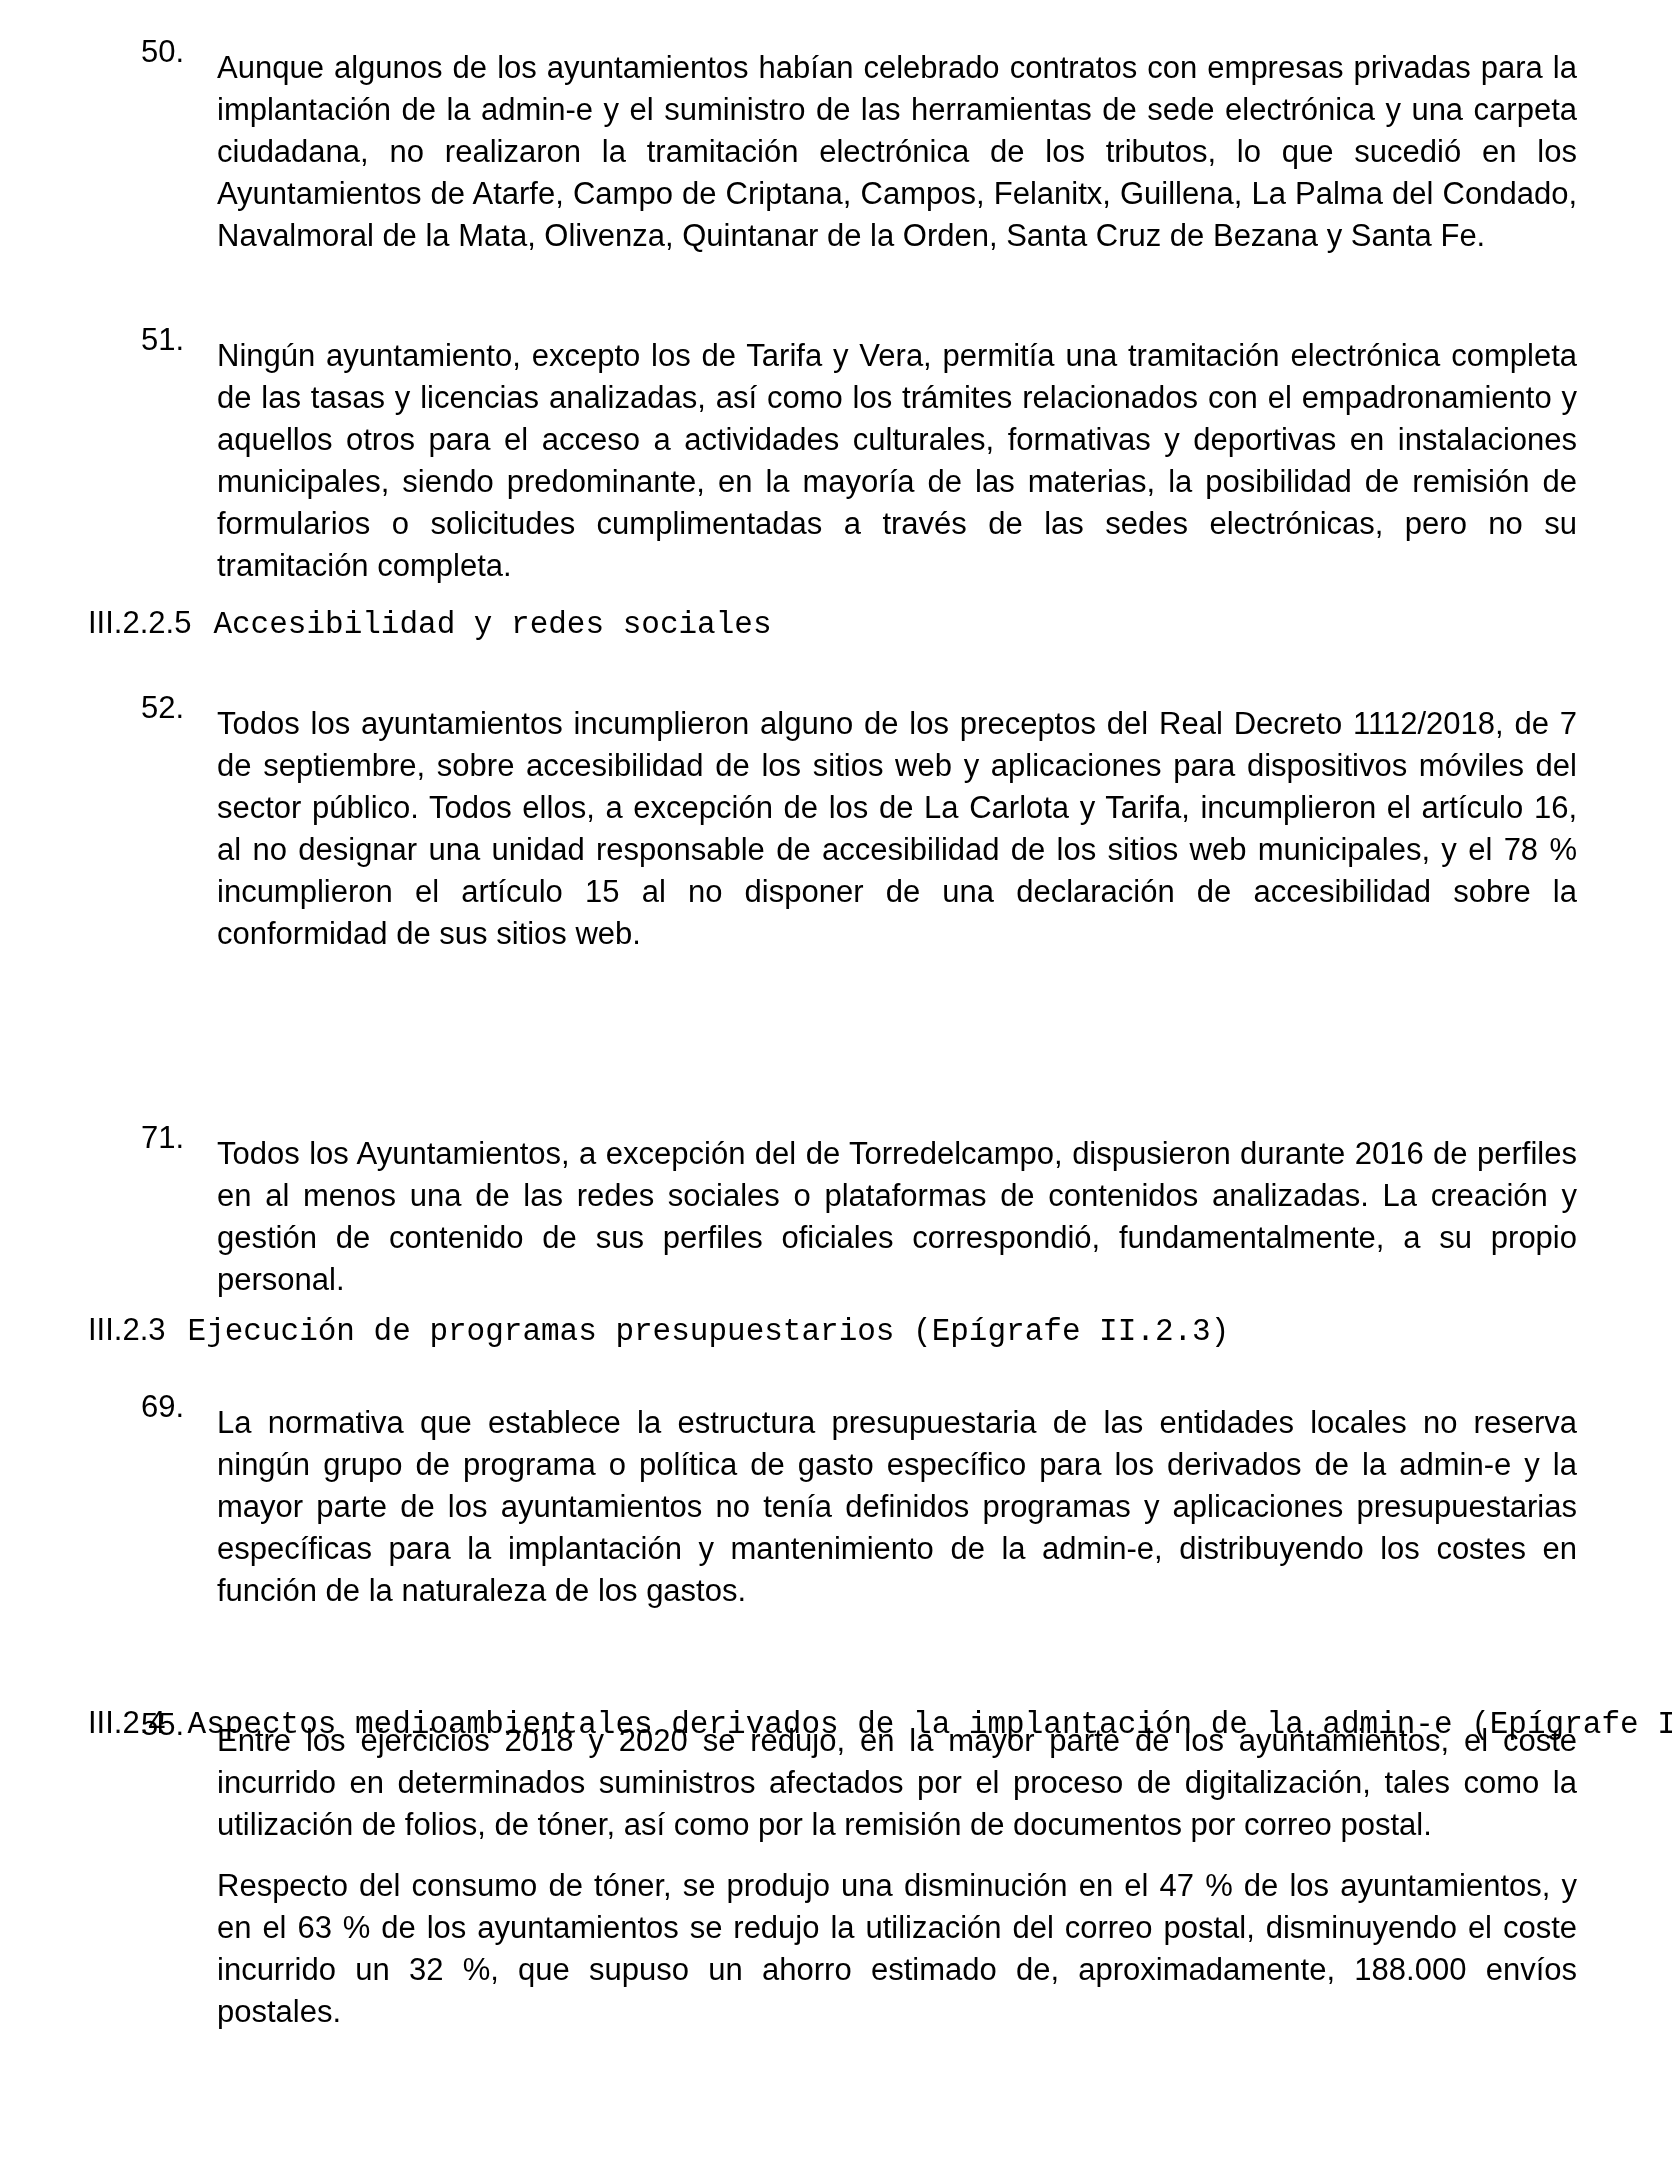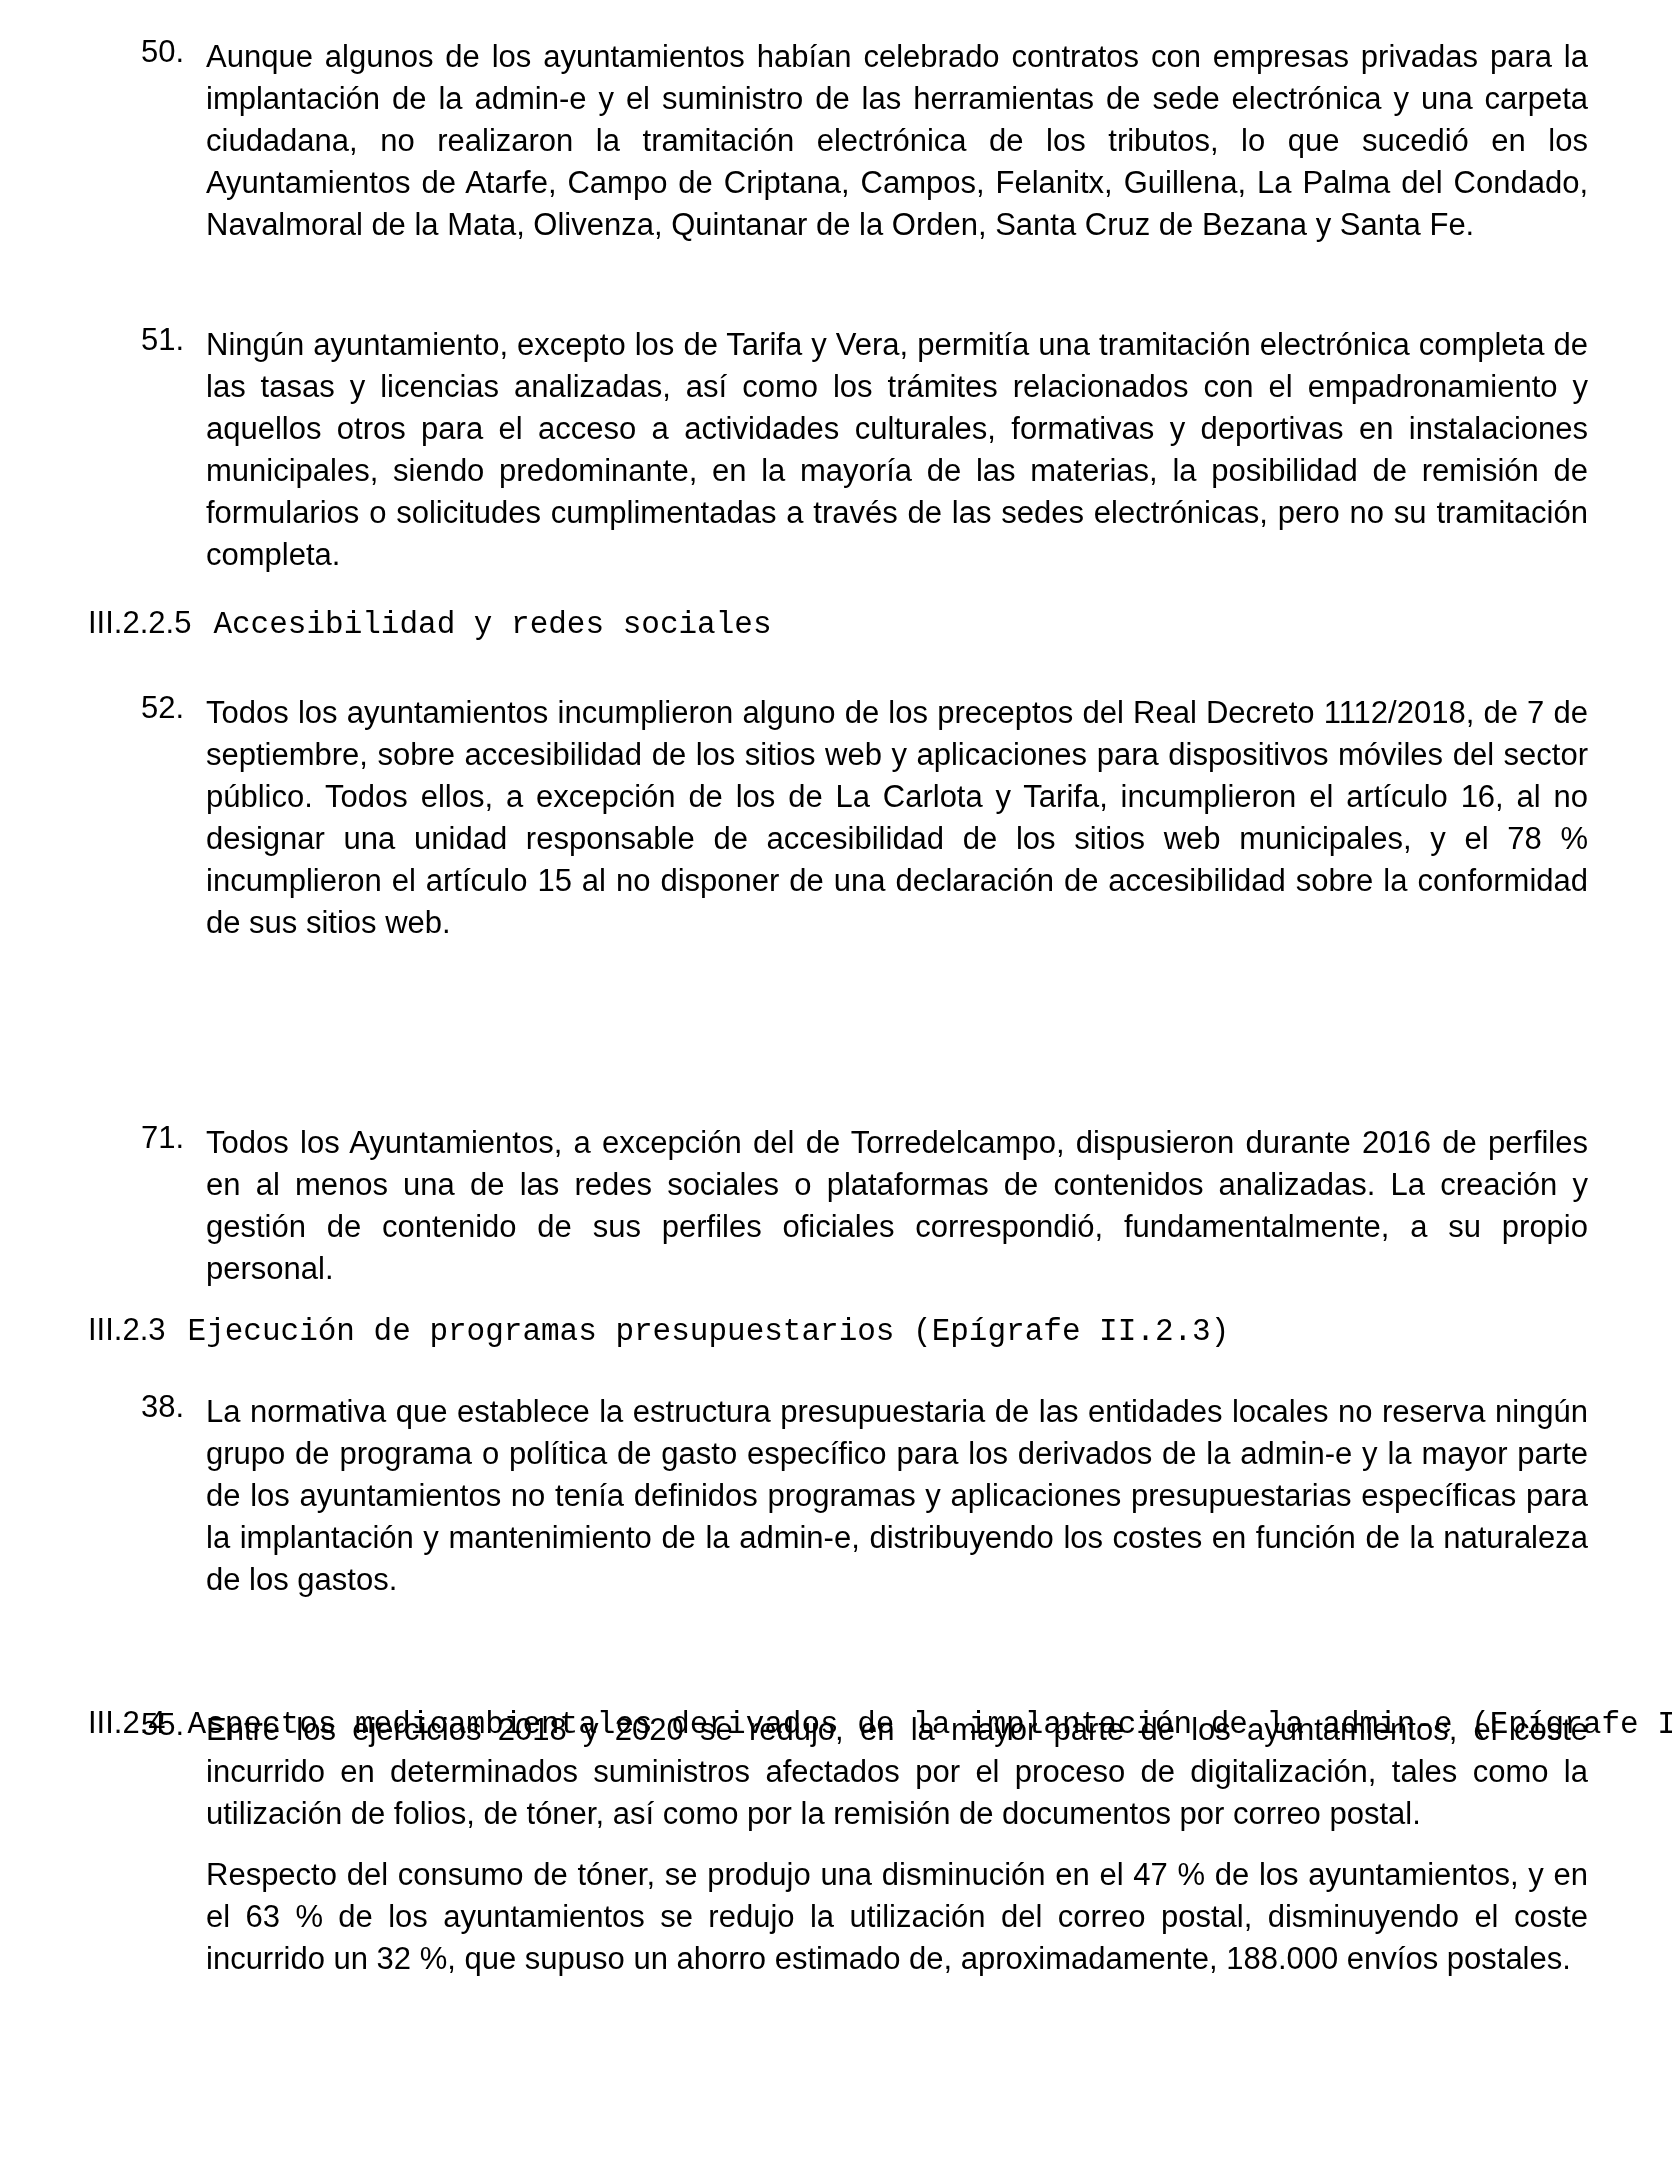--- a/index.html
+++ b/index.html
@@ -3,21 +3,21 @@
 <meta charset="utf-8">
 <style>
   html, body { margin: 0; padding: 0; background: #ffffff; }
   body {
     width: 1672px; height: 2183px; position: relative; overflow: hidden;
     font-family: "Liberation Sans", sans-serif; color: #000;
   }
   .page { position: absolute; left: 0; top: 0; width: 1672px; }
   .item { position: absolute; left: 201px; width: 1392px; font-size: 31px; line-height: 42px; text-align: justify; }
   .item .num { position: absolute; left: -60px; top: 0; }
-  .item p { margin: 5px; }
+  .item p { margin: 16px; }
   .item p + p { margin-top: 19px; }
   .heading { position: absolute; left: 88px; font-size: 31px; line-height: 42px; white-space: nowrap; }
   .heading .hnum { display: inline-block; }
   .heading .htext { margin-left: 22px; font-family: Liberation Mono, monospace; }
 </style>
 </head>
 <body>
 
 <div class="page">
 
@@ -43,21 +43,21 @@
   <div class="item" style="top:1117px">
     <span class="num">71.</span>
     <p>Todos los Ayuntamientos, a excepción del de Torredelcampo, dispusieron durante 2016 de perfiles en al menos una de las redes sociales o plataformas de contenidos analizadas. La creación y gestión de contenido de sus perfiles oficiales correspondió, fundamentalmente, a su propio personal.</p>
   </div>
 
   <div class="heading" style="top:1309px">
     <span class="hnum">III.2.3</span><span class="htext">Ejecución de programas presupuestarios (Epígrafe II.2.3)</span>
   </div>
 
   <div class="item" style="top:1386px">
-    <span class="num">38.</span>
+    <span class="num">69.</span>
     <p>La normativa que establece la estructura presupuestaria de las entidades locales no reserva ningún grupo de programa o política de gasto específico para los derivados de la admin-e y la mayor parte de los ayuntamientos no tenía definidos programas y aplicaciones presupuestarias específicas para la implantación y mantenimiento de la admin-e, distribuyendo los costes en función de la naturaleza de los gastos.</p>
   </div>
 
   <div class="heading" style="top:1702px">
     <span class="hnum">III.2.4</span><span class="htext">Aspectos medioambientales derivados de la implantación de la admin-e (Epígrafe II.2.4)</span>
   </div>
 
   <div class="item" style="top:1704px">
     <span class="num">55.</span>
     <p>Entre los ejercicios 2018 y 2020 se redujo, en la mayor parte de los ayuntamientos, el coste incurrido en determinados suministros afectados por el proceso de digitalización, tales como la utilización de folios, de tóner, así como por la remisión de documentos por correo postal.</p>

